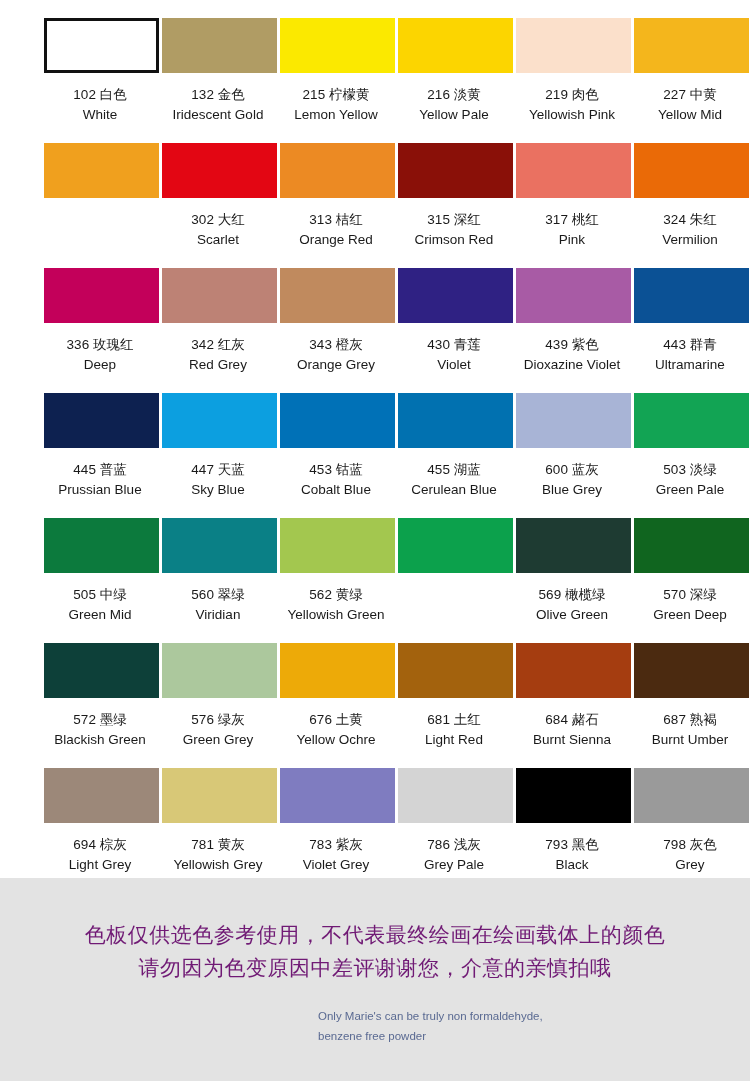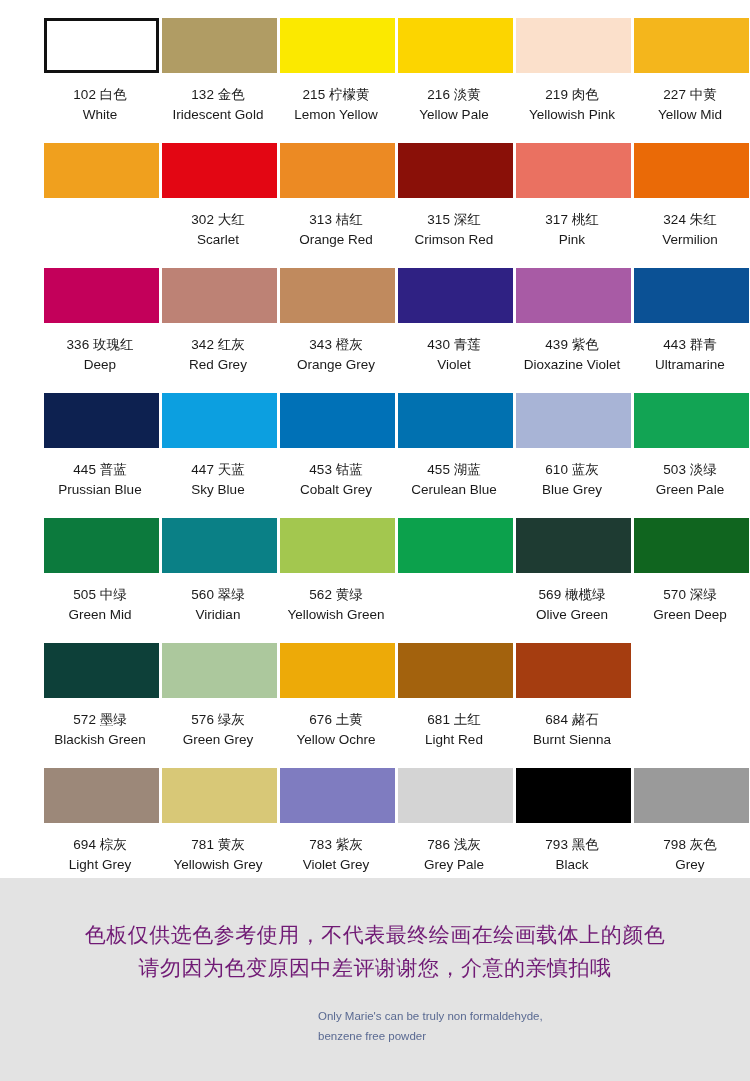--- a/index.html
+++ b/index.html
@@ -264,34 +264,34 @@
           <div class="swatch-chip" style="background-image: ; background-position-x: ; background-position-y: ; background-size: ; background-repeat: ; background-attachment: ; background-origin: ; background-clip: ; background-color: rgb(12, 159, 224); --c: #0c9fe0;"></div>
           <div class="swatch-labels">
             <span class="swatch-cn">447 天蓝</span>
             <span class="swatch-en">Sky Blue</span>
           </div>
         </div>
         <div class="swatch-cell">
           <div class="swatch-chip" style="background-image: ; background-position-x: ; background-position-y: ; background-size: ; background-repeat: ; background-attachment: ; background-origin: ; background-clip: ; background-color: rgb(0, 113, 183); --c: #0071b7;"></div>
           <div class="swatch-labels">
             <span class="swatch-cn">453 钴蓝</span>
-            <span class="swatch-en">Cobalt Grey</span>
+            <span class="swatch-en">Cobalt Blue</span>
           </div>
         </div>
         <div class="swatch-cell">
           <div class="swatch-chip" style="background-image: ; background-position-x: ; background-position-y: ; background-size: ; background-repeat: ; background-attachment: ; background-origin: ; background-clip: ; background-color: rgb(1, 113, 176); --c: #0171b0;"></div>
           <div class="swatch-labels">
             <span class="swatch-cn">455 湖蓝</span>
             <span class="swatch-en">Cerulean Blue</span>
           </div>
         </div>
         <div class="swatch-cell">
           <div class="swatch-chip" style="background-image: ; background-position-x: ; background-position-y: ; background-size: ; background-repeat: ; background-attachment: ; background-origin: ; background-clip: ; background-color: rgb(168, 180, 214); --c: #a8b4d6;"></div>
           <div class="swatch-labels">
-            <span class="swatch-cn">610 蓝灰</span>
+            <span class="swatch-cn">600 蓝灰</span>
             <span class="swatch-en">Blue Grey</span>
           </div>
         </div>
         <div class="swatch-cell">
           <div class="swatch-chip" style="background-image: ; background-position-x: ; background-position-y: ; background-size: ; background-repeat: ; background-attachment: ; background-origin: ; background-clip: ; background-color: rgb(18, 164, 84); --c: #12a454;"></div>
           <div class="swatch-labels">
             <span class="swatch-cn">503 淡绿</span>
             <span class="swatch-en">Green Pale</span>
           </div>
         </div>
@@ -363,20 +363,27 @@
           <div class="swatch-labels">
             <span class="swatch-cn">681 土红</span>
             <span class="swatch-en">Light Red</span>
           </div>
         </div>
         <div class="swatch-cell">
           <div class="swatch-chip" style="background-image: ; background-position-x: ; background-position-y: ; background-size: ; background-repeat: ; background-attachment: ; background-origin: ; background-clip: ; background-color: rgb(165, 61, 16); --c: #a53d10;"></div>
           <div class="swatch-labels">
             <span class="swatch-cn">684 赭石</span>
             <span class="swatch-en">Burnt Sienna</span>
+          </div>
+        </div>
+        <div class="swatch-cell">
+          <div class="swatch-chip" style="background-image: ; background-position-x: ; background-position-y: ; background-size: ; background-repeat: ; background-attachment: ; background-origin: ; background-clip: ; background-color: rgb(75, 42, 16); --c: #4b2a10;"></div>
+          <div class="swatch-labels">
+            <span class="swatch-cn">687 熟褐</span>
+            <span class="swatch-en">Burnt Umber</span>
           </div>
         </div>
       </div>
       <div class="swatch-row">
         <div class="swatch-cell">
           <div class="swatch-chip" style="background-image: ; background-position-x: ; background-position-y: ; background-size: ; background-repeat: ; background-attachment: ; background-origin: ; background-clip: ; background-color: rgb(156, 136, 121); --c: #9c8879;"></div>
           <div class="swatch-labels">
             <span class="swatch-cn">694 棕灰</span>
             <span class="swatch-en">Light Grey</span>
           </div>

